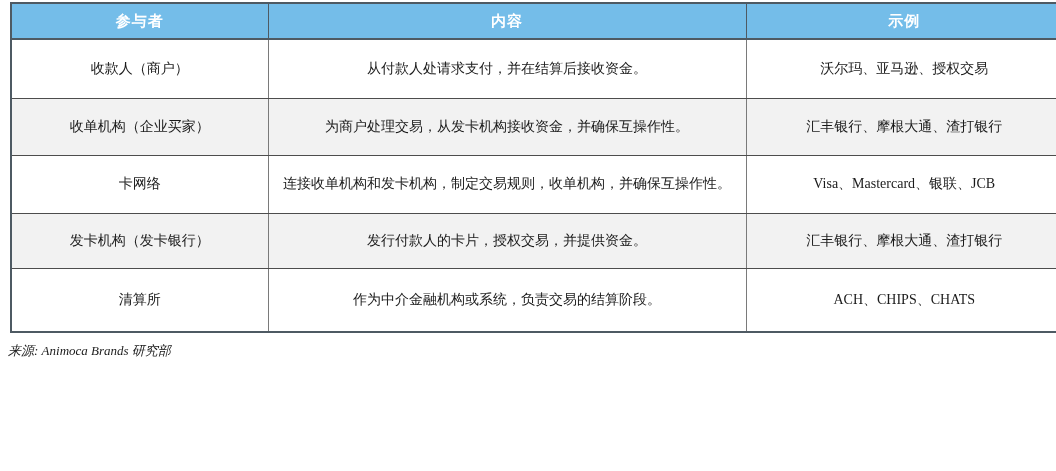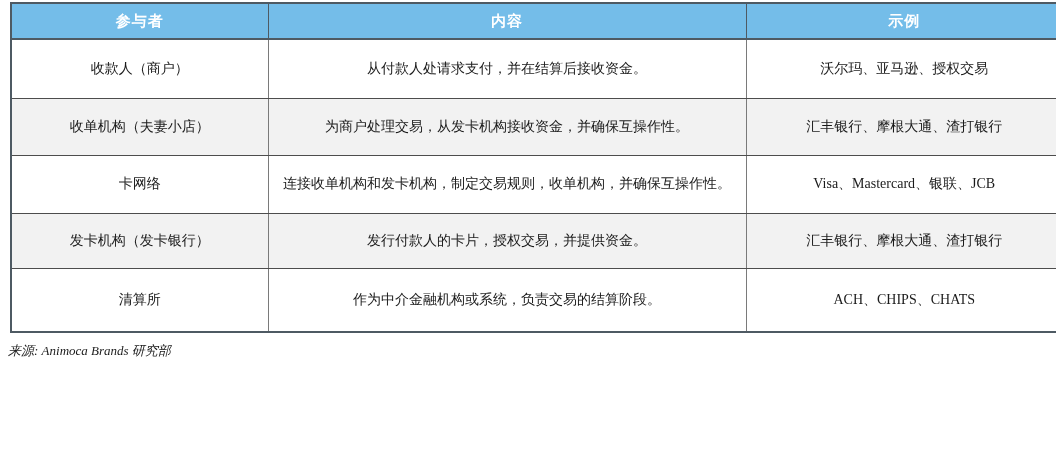--- a/index.html
+++ b/index.html
@@ -95,21 +95,21 @@
         <th>示例</th>
       </tr>
     </thead>
     <tbody>
       <tr>
         <td>收款人（商户）</td>
         <td>从付款人处请求支付，并在结算后接收资金。</td>
         <td>沃尔玛、亚马逊、授权交易</td>
       </tr>
       <tr>
-        <td>收单机构（夫妻小店）</td>
+        <td>收单机构（企业买家）</td>
         <td>为商户处理交易，从发卡机构接收资金，并确保互操作性。</td>
         <td>汇丰银行、摩根大通、渣打银行</td>
       </tr>
       <tr>
         <td>卡网络</td>
         <td>连接收单机构和发卡机构，制定交易规则，收单机构，并确保互操作性。</td>
         <td>Visa、Mastercard、银联、JCB</td>
       </tr>
       <tr>
         <td>发卡机构（发卡银行）</td>

